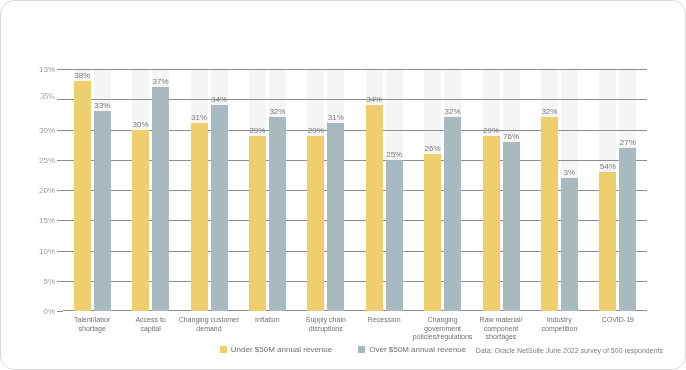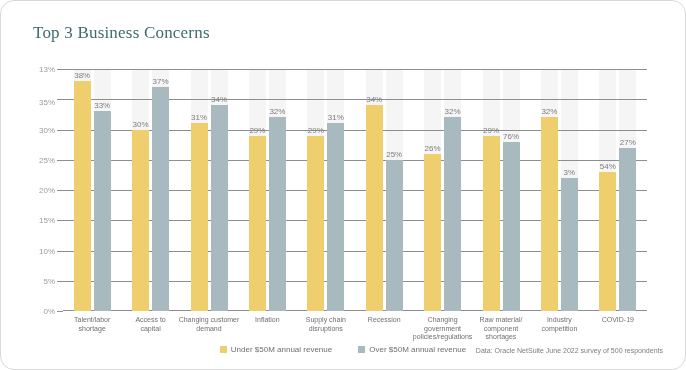--- a/index.html
+++ b/index.html
@@ -138,21 +138,20 @@
     font-size: 7px;
     color: #7d7d7d;
     white-space: nowrap;
   }
 </style>
 </head>
 <body>
 
 <div id="card">
 
-  <div id="chart-title">Top 3 Business Concerns</div>
 
   <div id="plot">
       <div class="band" style="left: 10.7px; width: 17px;"></div>
       <div class="band" style="left: 30.7px; width: 17px;"></div>
       <div class="band" style="left: 69.1px; width: 17px;"></div>
       <div class="band" style="left: 89.1px; width: 17px;"></div>
       <div class="band" style="left: 127.5px; width: 17px;"></div>
       <div class="band" style="left: 147.5px; width: 17px;"></div>
       <div class="band" style="left: 185.9px; width: 17px;"></div>
       <div class="band" style="left: 205.9px; width: 17px;"></div>
@@ -183,21 +182,21 @@
       <div class="ytickmark" style="top: 121px;"></div>
       <div class="ytick" style="top: 121px;">20%</div>
       <div class="gridline" style="top: 90.75px;"></div>
       <div class="ytickmark" style="top: 90.75px;"></div>
       <div class="ytick" style="top: 90.75px;">25%</div>
       <div class="gridline" style="top: 60.5px;"></div>
       <div class="ytickmark" style="top: 60.5px;"></div>
       <div class="ytick" style="top: 60.5px;">30%</div>
       <div class="gridline" style="top: 30.25px;"></div>
       <div class="ytickmark" style="top: 30.25px;"></div>
-      <div class="ytick" style="top: 33px;">35%</div>
+      <div class="ytick" style="top: 27px; font-family: Liberation Serif, serif;">35%</div>
       <div class="gridline" style="top: 0px;"></div>
       <div class="ytickmark" style="top: 0px;"></div>
       <div class="ytick" style="top: 0px;">13%</div>
       <div class="axisline"></div>
       <div class="bar s0" style="left: 10.7px; width: 17px; height: 229.9px;"></div>
       <div class="barlabel" style="left: 19.2px; top: 11.1px;">38%</div>
       <div class="bar s1" style="left: 30.7px; width: 17px; height: 199.65px;"></div>
       <div class="barlabel" style="left: 39.2px; top: 41.35px;">33%</div>
       <div class="catlabel" style="left: 29.2px; width: 70.4px;">Talent/labor
 shortage</div>

